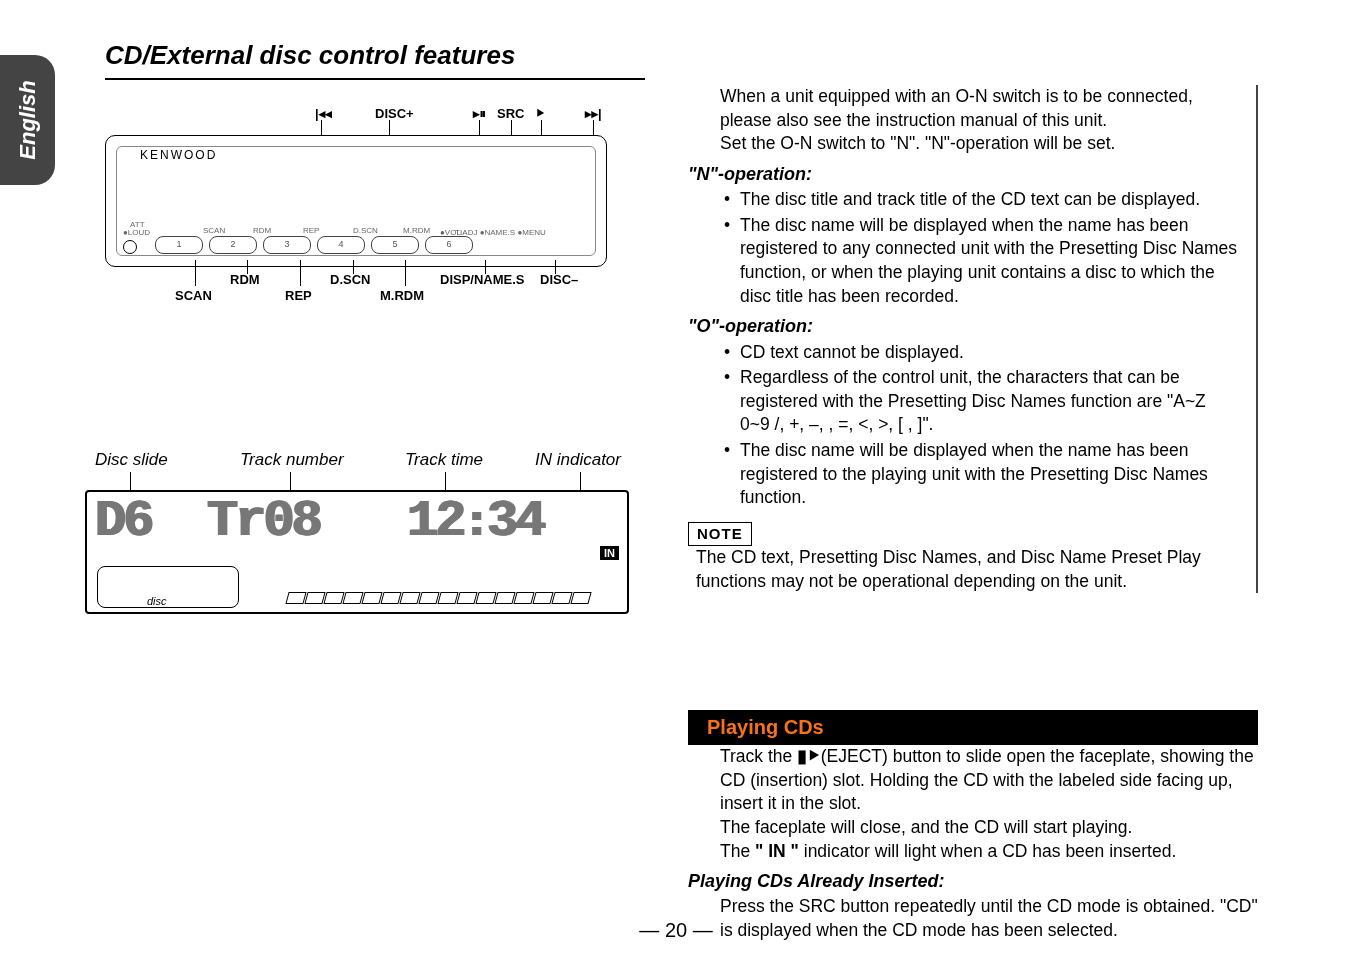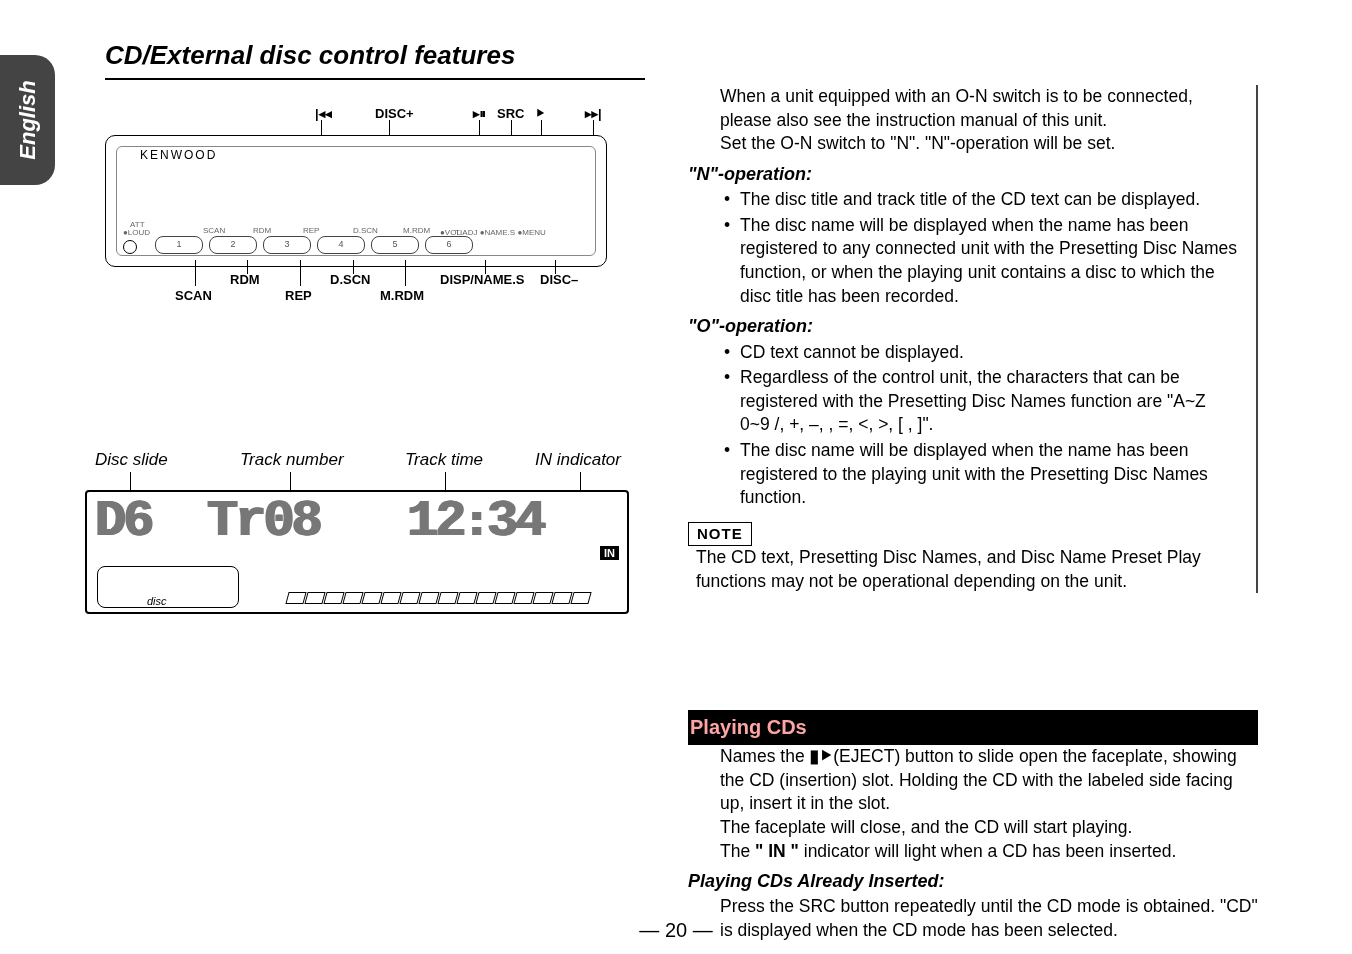--- a/index.html
+++ b/index.html
@@ -94,23 +94,23 @@
     display: inline-block;
     border: 1.5px solid #000;
     padding: 1px 8px;
     font-weight: bold;
     font-size: 15px;
     margin-top: 8px;
     letter-spacing: 1px;
   }
   .section-bar {
     background: #000;
-    color: #fca5a5;
-    font-weight: bold;
-    padding: 4px 2px;
+    color: #f97316;
+    font-weight: bold;
+    padding: 4px 19px;
     font-size: 20px;
     margin-top: 30px;
   }
   .lower-right {
     position: absolute;
     top: 680px;
     left: 688px;
     width: 570px;
     font-size: 17.5px;
     line-height: 1.35;
@@ -396,21 +396,21 @@
 
     <div class="note-box">NOTE</div>
     <div style="margin-left:8px">The CD text, Presetting Disc Names, and Disc Name Preset Play functions may not be operational depending on the unit.</div>
   </div>
 </div>
 
 <div class="lower-right">
   <div class="section-bar">Playing CDs</div>
 
   <div class="indent">
-    <span>Names the </span><span class="eject-icon">▮⯈</span><span>(EJECT) button to slide open the faceplate, showing the CD (insertion) slot.  Holding the CD with the labeled side facing up, insert it in the slot.</span>
+    <span>Track the </span><span class="eject-icon">▮⯈</span><span>(EJECT) button to slide open the faceplate, showing the CD (insertion) slot.  Holding the CD with the labeled side facing up, insert it in the slot.</span>
     <br>
     <span>The faceplate will close, and the CD will start playing.</span>
     <br>
     <span>The </span><b>" <span>IN</span> "</b><span> indicator will light when a CD has been inserted.</span>
   </div>
 
   <div class="h-sub">Playing CDs Already Inserted:</div>
   <div class="indent">Press the SRC button repeatedly until the CD mode is obtained. "CD" is displayed when the CD mode has been selected.</div>
 </div>
 

